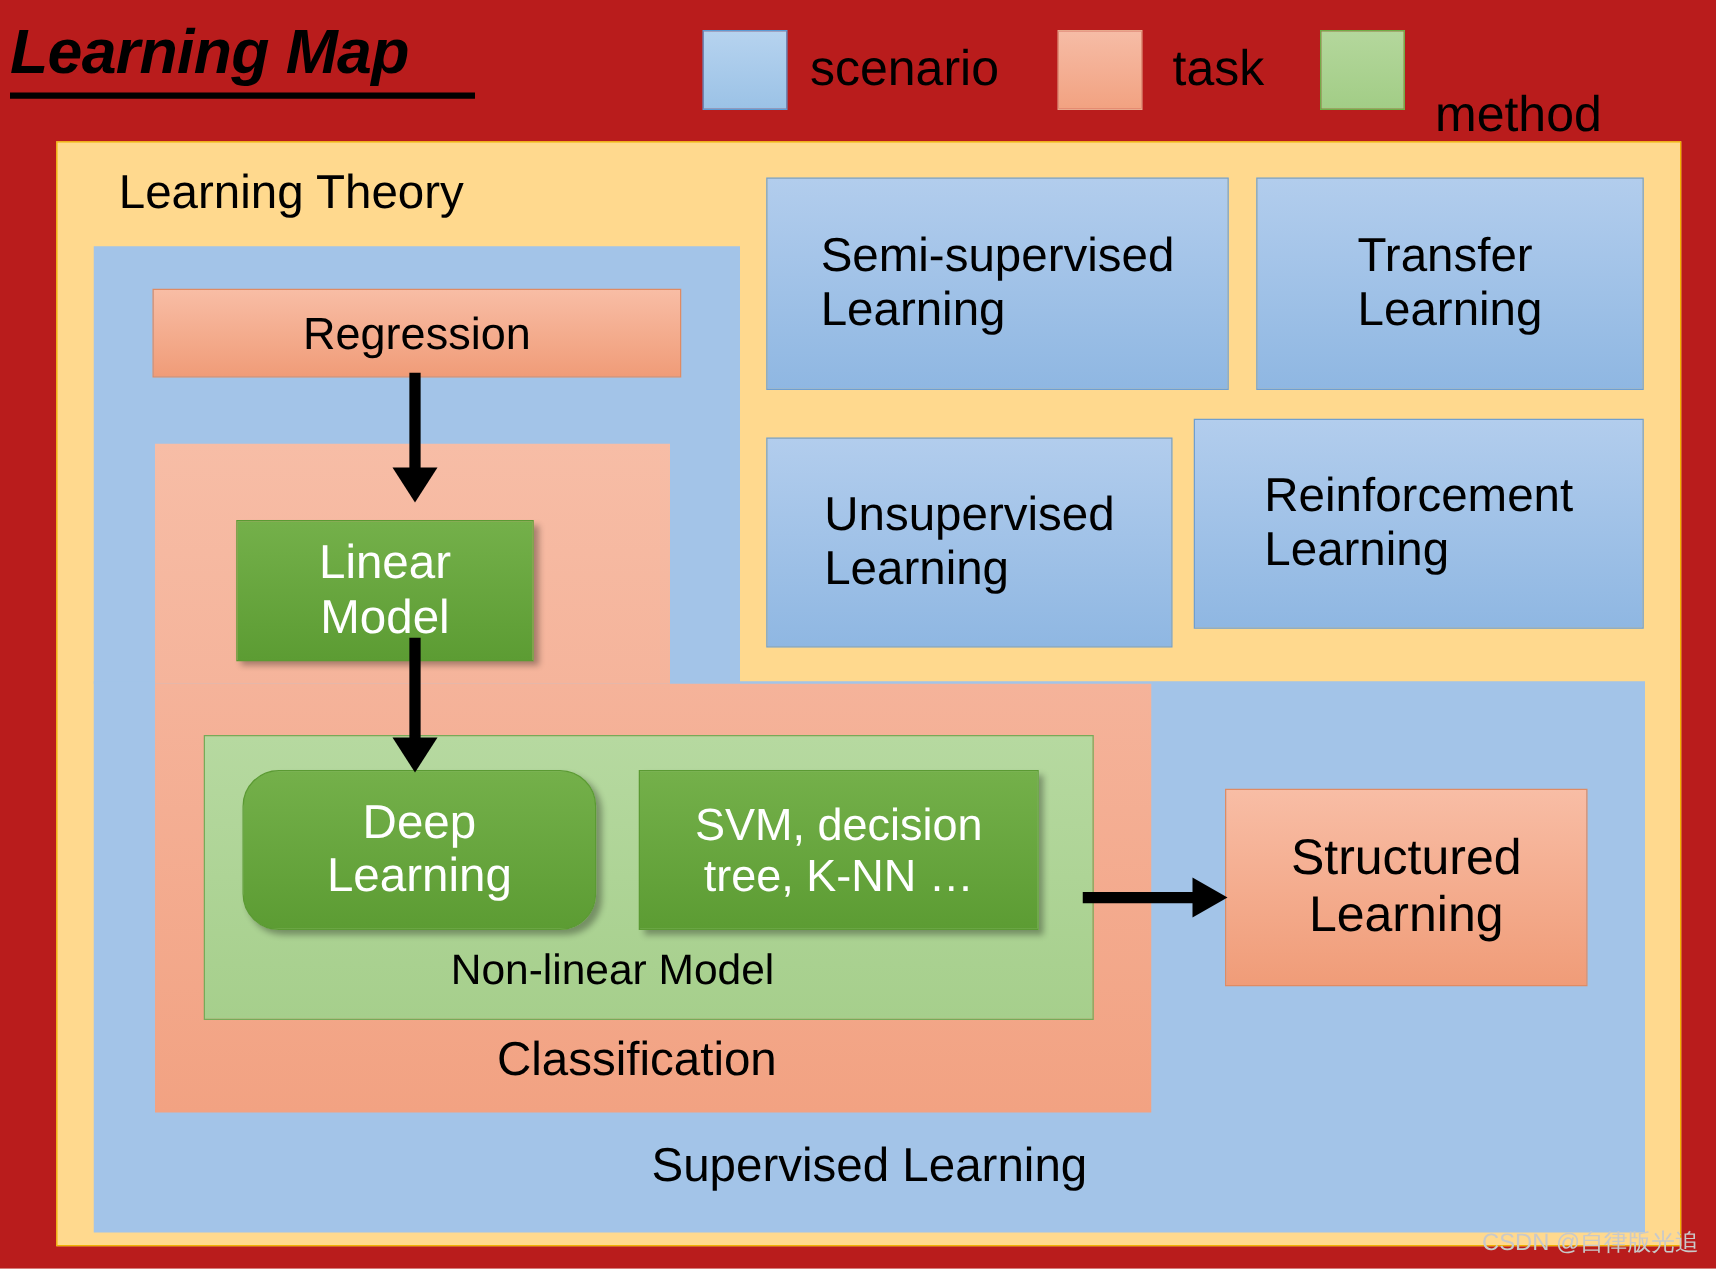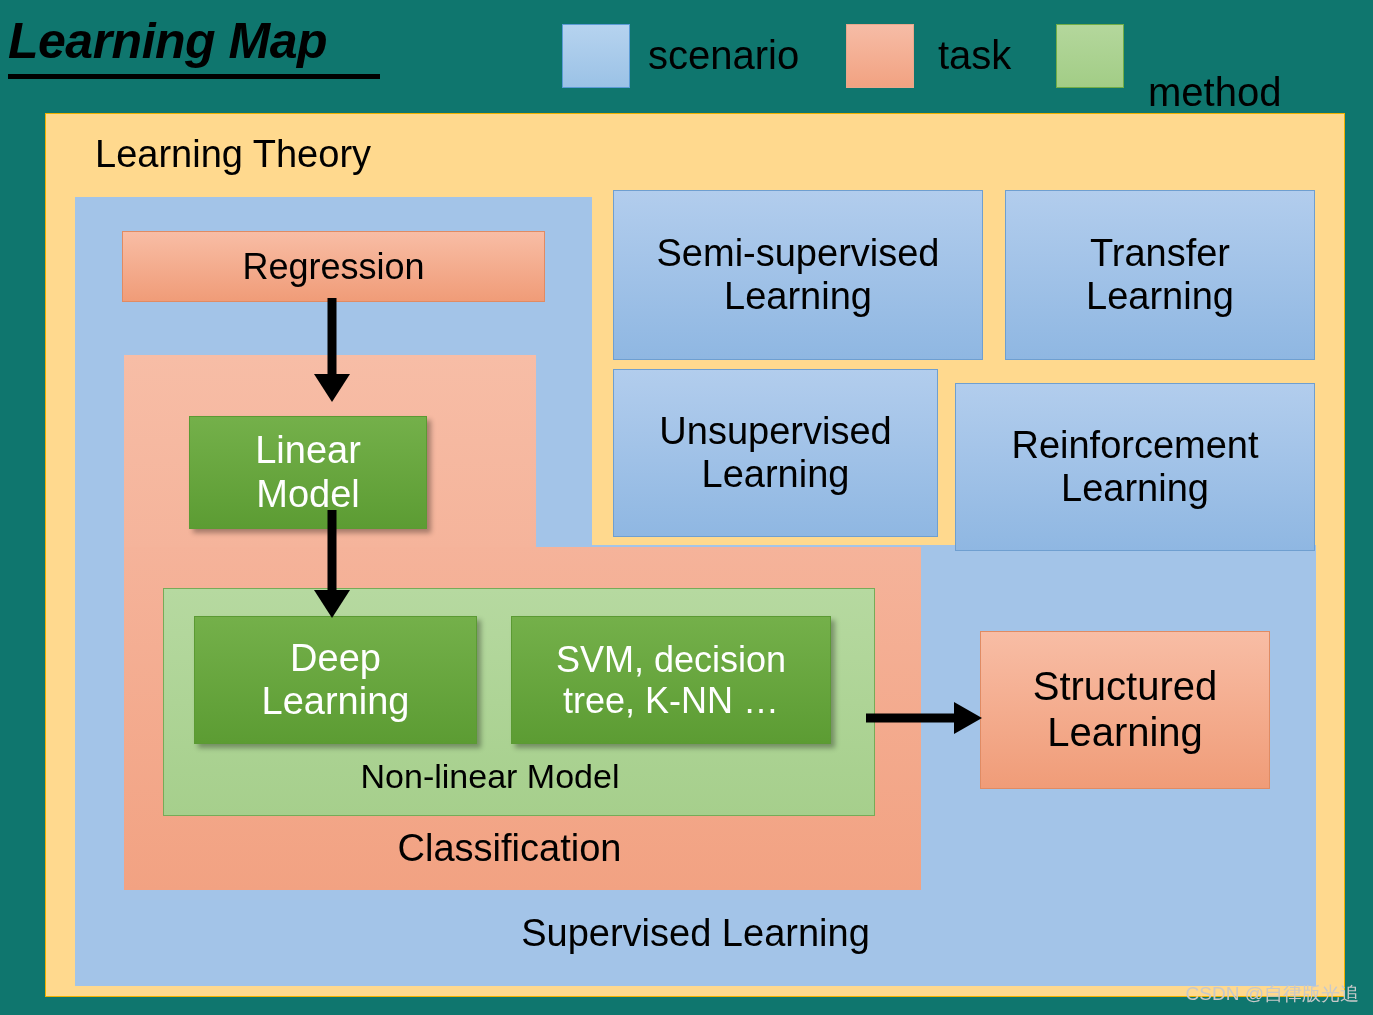--- a/index.html
+++ b/index.html
@@ -7,21 +7,21 @@
     padding: 0;
     background: #ffffff;
   }
   body {
     font-family: "Liberation Sans", sans-serif;
   }
   #root {
     position: relative;
     width: 1373px;
     height: 1015px;
-    background: #0f766e;
+    background: #b91c1c;
     overflow: hidden;
   }
 
   
   #title {
     position: absolute;
     left: 8px;
     top: 12px;
     font-size: 50px;
     font-weight: bold;
@@ -147,50 +147,49 @@
 
   
   .scenario-box {
     position: absolute;
     box-sizing: border-box;
     background: linear-gradient(180deg,#b2cded 0%,#8fb7e2 100%);
     border: 1px solid #6f9fd0;
     display: flex;
     align-items: center;
     justify-content: center;
-    text-align: center;
+    text-align: left;
     color: #000000;
     line-height: 1.14;
     white-space: pre-line;
     font-size: 38px;
-    margin-top: 48px;
   }
   #b-semi      { left: 613px; top: 142px; width: 370px; height: 170px; }
   #b-transfer  { left: 1005px; top: 142px; width: 310px; height: 170px; }
-  #b-unsup     { left: 613px; top: 321px; width: 325px; height: 168px; }
+  #b-unsup     { left: 613px; top: 350px; width: 325px; height: 168px; }
   #b-reinforce { left: 955px; top: 335px; width: 360px; height: 168px; }
 
   
   .method-box {
     position: absolute;
     box-sizing: border-box;
     background: linear-gradient(180deg,#74b04a 0%,#5c9c33 100%);
     border: 1px solid #5b9a33;
     box-shadow: 4px 4px 5px rgba(0,0,0,0.32);
     display: flex;
     align-items: center;
     justify-content: center;
     text-align: center;
     color: #ffffff;
     line-height: 1.14;
     white-space: pre-line;
     font-size: 38px;
   }
   #b-linear { left: 189px; top: 416px; width: 238px; height: 113px; }
-  #b-deep   { left: 194px; top: 616px; width: 283px; height: 128px; }
+  #b-deep   { left: 194px; top: 616px; width: 283px; height: 128px; border-radius: 29px; }
   #b-svm    { left: 511px; top: 616px; width: 320px; height: 128px; font-size: 36px; }
 
   
   .arrow { position: absolute; }
 
   
   #watermark {
     position: absolute;
     right: 14px;
     bottom: 8px;

